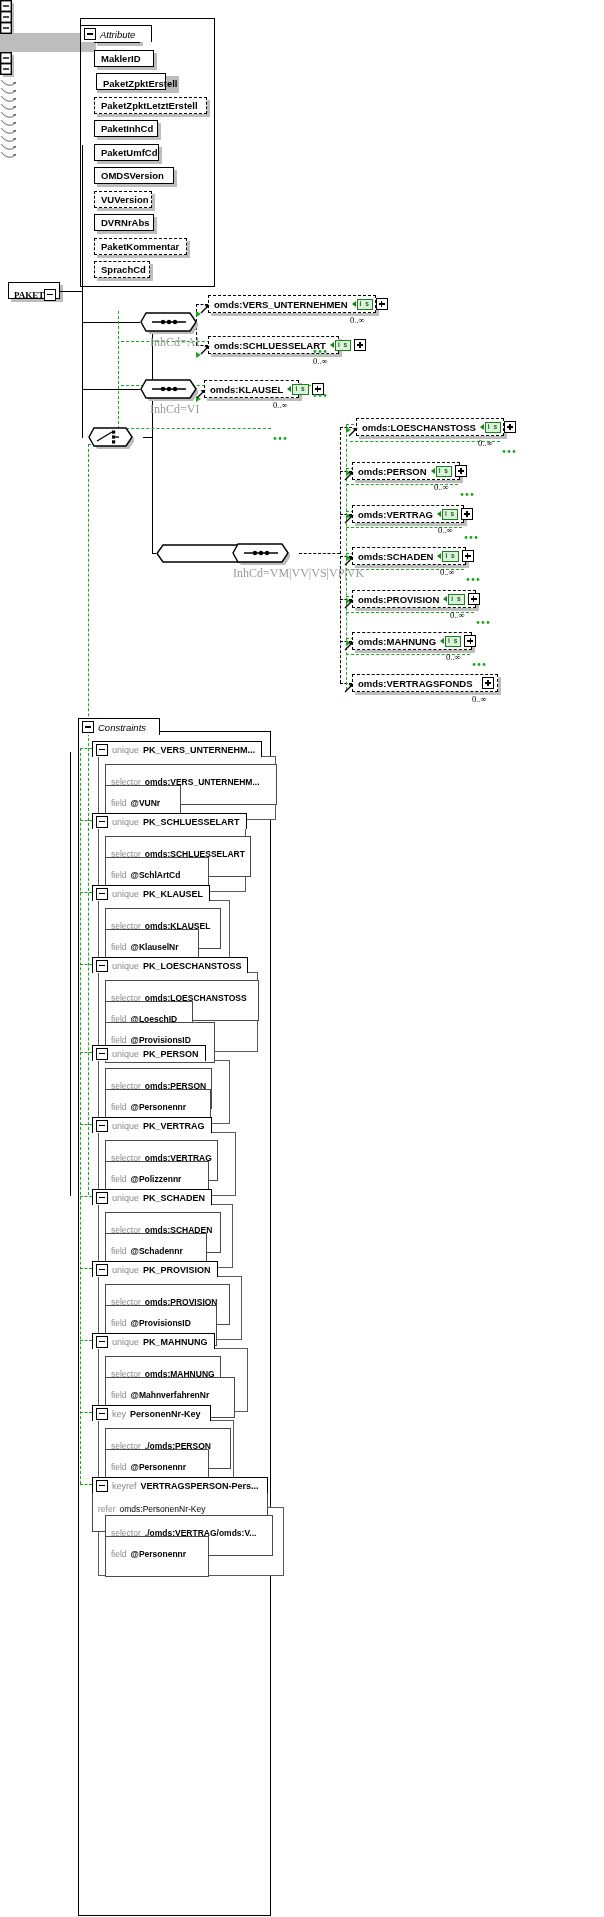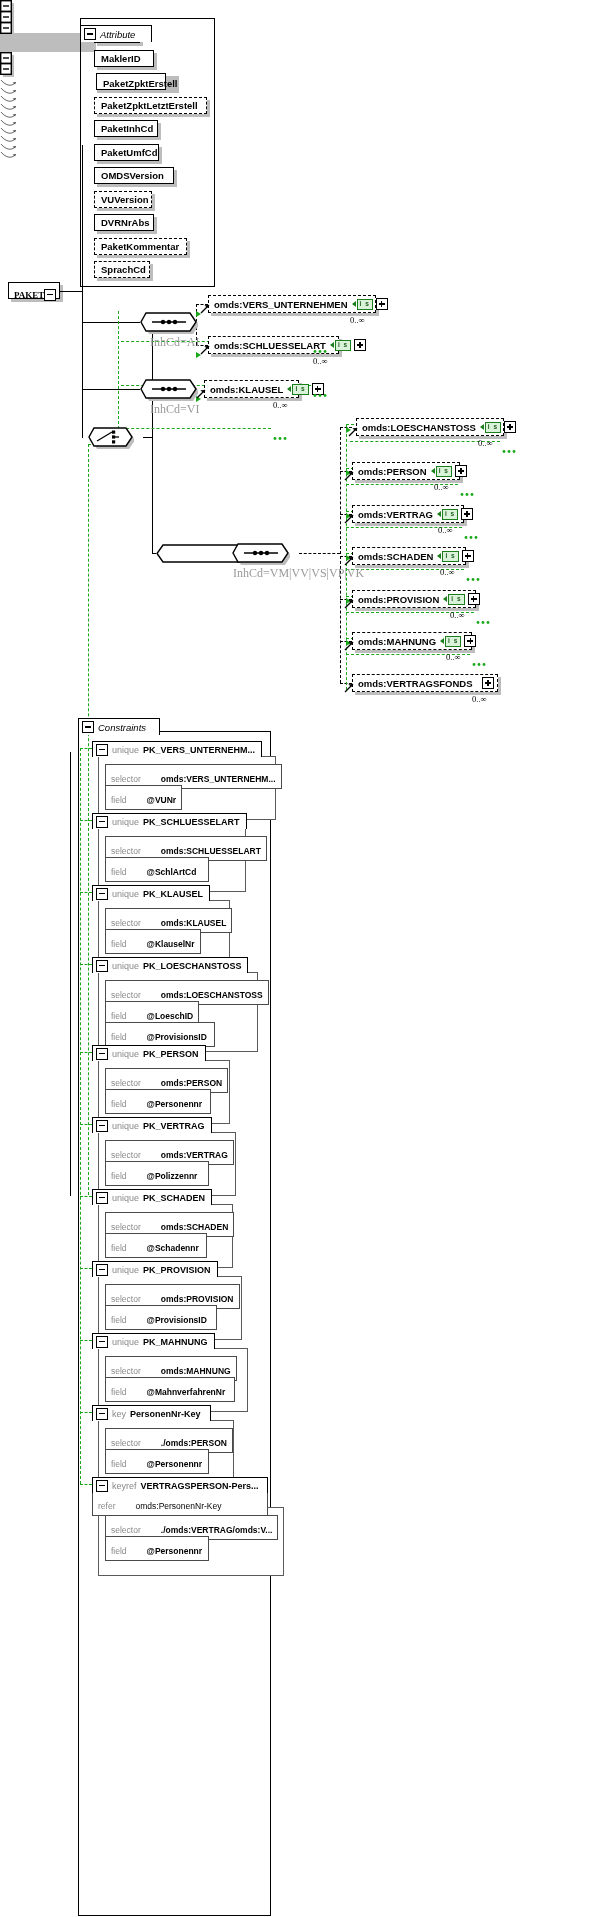--- a/index.html
+++ b/index.html
@@ -71,21 +71,21 @@
   .cgroup{position:absolute;border:1.1px solid #5a5a5a;box-sizing:border-box;background:#fff;z-index:1;}
   .ctab{
     position:absolute;border:1.2px solid #000;border-bottom:none;background:#fff;
     height:15px;display:flex;align-items:center;gap:4px;padding:0 6px 0 3px;
     font-size:9px; z-index:5; white-space:nowrap;
   }
   .ctab .kind{color:#8a8a8a;font-weight:normal;}
   .ctab .cname{color:#000;font-weight:bold;}
   .crow{
     position:absolute;border:1.1px solid #4a4a4a;background:#fff;height:15px;
-    display:flex;align-items:flex-end;padding:4px 5px;font-size:8.5px;z-index:3;white-space:nowrap;gap:16px;
+    display:flex;align-items:flex-start;padding:12px 5px;font-size:8.5px;z-index:3;white-space:nowrap;
   }
   .crow .key{color:#8a8a8a;font-weight:normal;margin-right:4px;}
   .crow .val{color:#000;font-weight:bold;}
   .crow.refer .val{font-weight:normal;}
   
   .ln{position:absolute;background:#000;z-index:1;}
   .lnv{width:1.1px;}
   .lnh{height:1.1px;}
   .dln{position:absolute;z-index:1;}
   .dln-h{border-top:1.2px dashed #000;height:0;}

